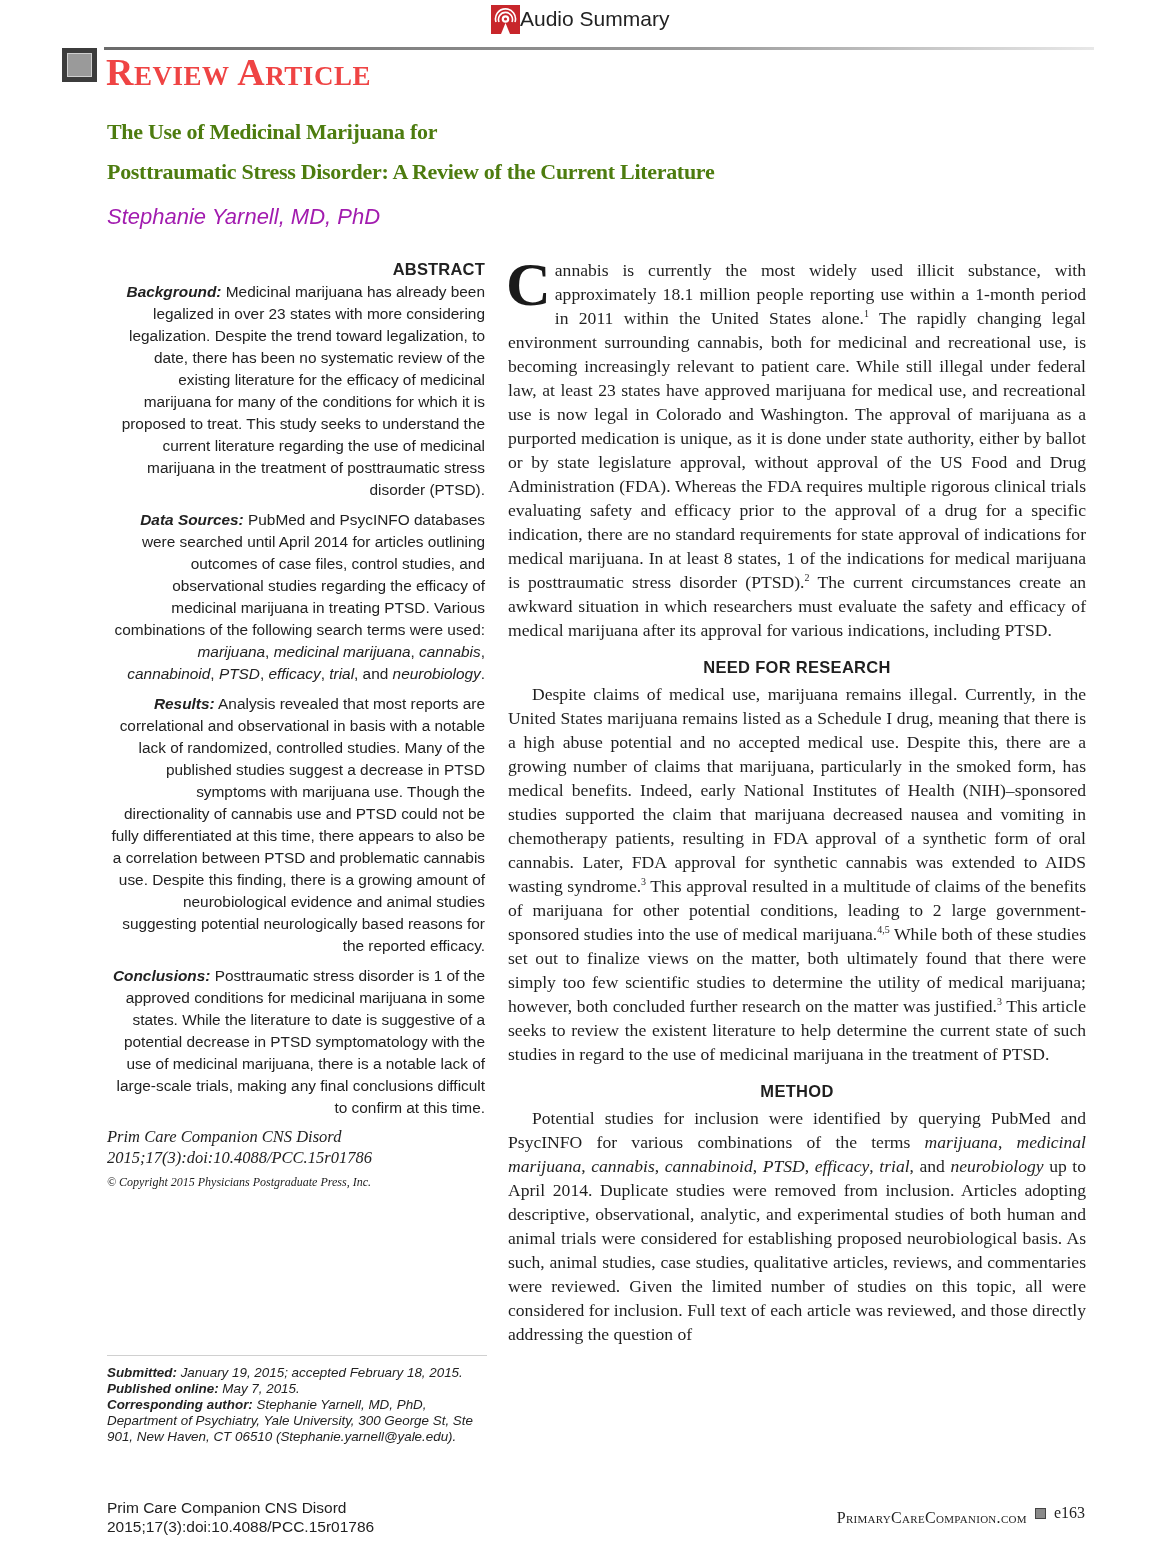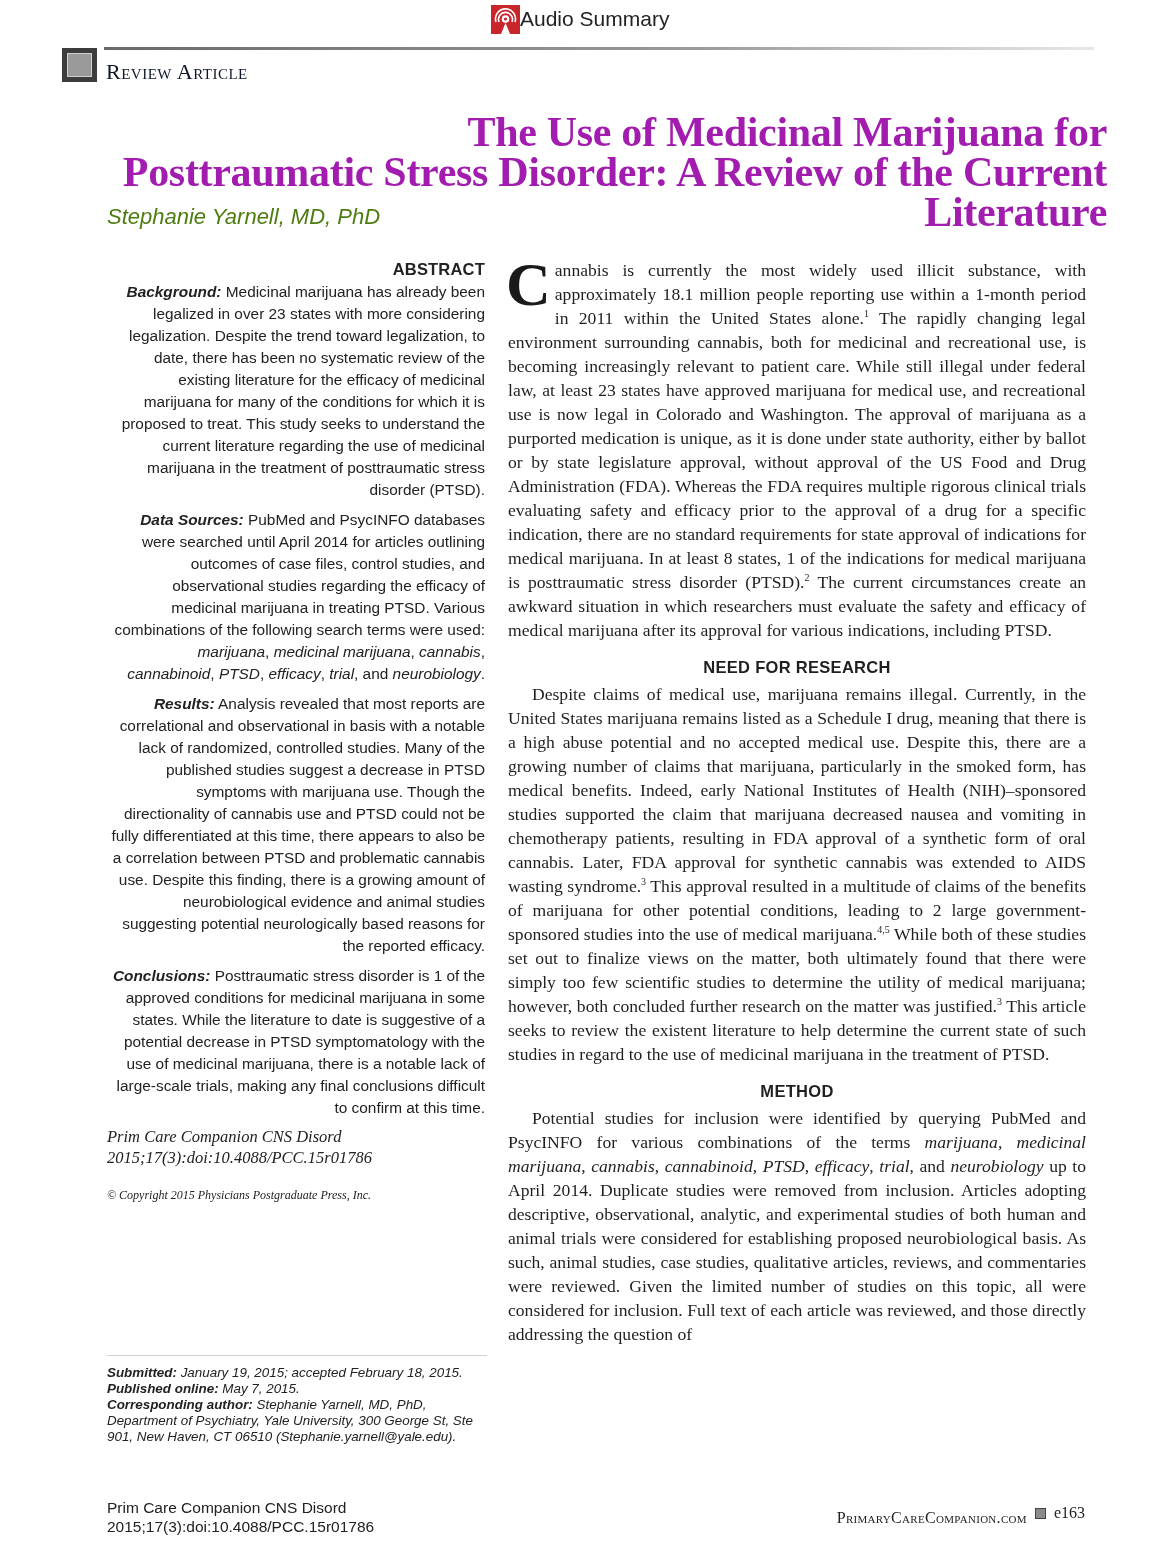--- a/index.html
+++ b/index.html
@@ -8,32 +8,32 @@
   
   .audio { position: absolute; left: 491px; top: 3px; height: 32px; display: flex; align-items: center; text-decoration: none; color: #222; cursor: pointer; }
   .audio-icon { width: 29px; height: 29px; background: #c8262b; display: block; }
   .audio-label { font-family: "Liberation Sans", sans-serif; font-size: 21px; color: #222; }
 
   
   .rule { position: absolute; left: 104px; top: 47px; width: 990px; height: 3px;
           background: linear-gradient(to right, #6a6a6a, #9a9a9a 60%, #e8e8e8); }
   .square-icon { position: absolute; left: 62px; top: 48px; width: 35px; height: 34px; background: #3c3c3c; box-sizing: border-box; padding: 5px; }
   .square-icon span { display:block; width: 100%; height: 100%; background: #9a9a9a; border: 1px solid #cfcfcf; box-sizing: border-box; }
-  .section-label { position: absolute; left: 106px; top: 55px; font-family: "Liberation Serif", serif; font-size: 22px; font-variant: small-caps; letter-spacing: 0.5px; color: #0f172a; line-height: 34px; }
+  .section-label { position: absolute; left: 106px; top: 55px; font-family: "Liberation Serif", serif; font-size: 38px; font-variant: small-caps; letter-spacing: 0.5px; color: #ef4444; line-height: 34px; font-weight: bold; }
 
-  .title { position: absolute; left: 107px; top: 112px; width: 1000px; font-family: "Liberation Serif", serif; font-weight: bold; font-size: 42px; line-height: 40px; color: #a21caf; letter-spacing: -0.3px; text-align: right; }
-  .author { position: absolute; left: 107px; top: 204px; font-family: "Liberation Sans", sans-serif; font-style: italic; font-size: 22px; color: #4d7c0f; }
+  .title { position: absolute; left: 107px; top: 112px; width: 1000px; font-family: "Liberation Serif", serif; font-weight: bold; font-size: 22px; line-height: 40px; color: #4d7c0f; letter-spacing: -0.3px; }
+  .author { position: absolute; left: 107px; top: 204px; font-family: "Liberation Sans", sans-serif; font-style: italic; font-size: 22px; color: #a21caf; }
 
   
   .abstract { position: absolute; left: 107px; top: 258px; width: 378px; font-family: "Liberation Sans", sans-serif; font-size: 15.4px; line-height: 22px; color: #222; }
   .abstract h3 { margin: 0 0 1px 0; font-size: 16.5px; font-weight: bold; letter-spacing: 0.2px; text-align: right; }
   .abstract p { margin: 0 0 8px 0; text-align: right; }
   .abstract .lbl { font-weight: bold; font-style: italic; }
   .citation { font-family: "Liberation Serif", serif; font-style: italic; font-size: 16.5px; line-height: 20.5px; margin-top: 6px; }
-  .copyright { font-family: "Liberation Serif", serif; font-style: italic; font-size: 12px; margin-top: 16px; }
+  .copyright { font-family: "Liberation Serif", serif; font-style: italic; font-size: 12px; margin-top: 3px; }
 
   .submitted { position: absolute; left: 107px; top: 1365px; width: 390px; font-family: "Liberation Sans", sans-serif; font-style: italic; font-size: 13.4px; line-height: 16px; color: #222; }
   .submitted .lbl { font-weight: bold; }
   .sep { position: absolute; left: 107px; top: 1355px; width: 380px; height: 1px; background: #d0d0d0; }
 
   
   .body { position: absolute; left: 508px; top: 258px; width: 578px; font-family: "Liberation Serif", serif; font-size: 17.6px; line-height: 24px; color: #1f1f1f; text-align: justify; }
   .body p { margin: 0; }
   .body p.indent { text-indent: 24px; }
   .dropcap { float: left; font-size: 62px; line-height: 48px; font-weight: bold; margin: 2px 4px 0 -2px; font-family: "Liberation Serif", serif; color: #1a1a1a; }

